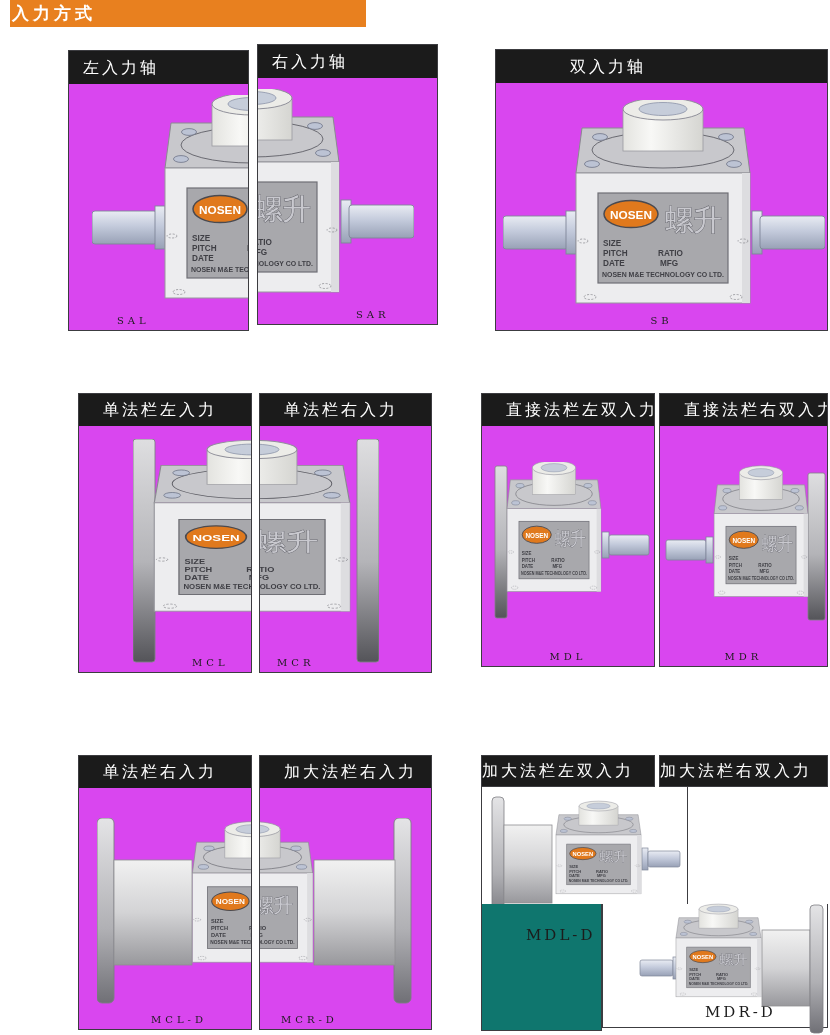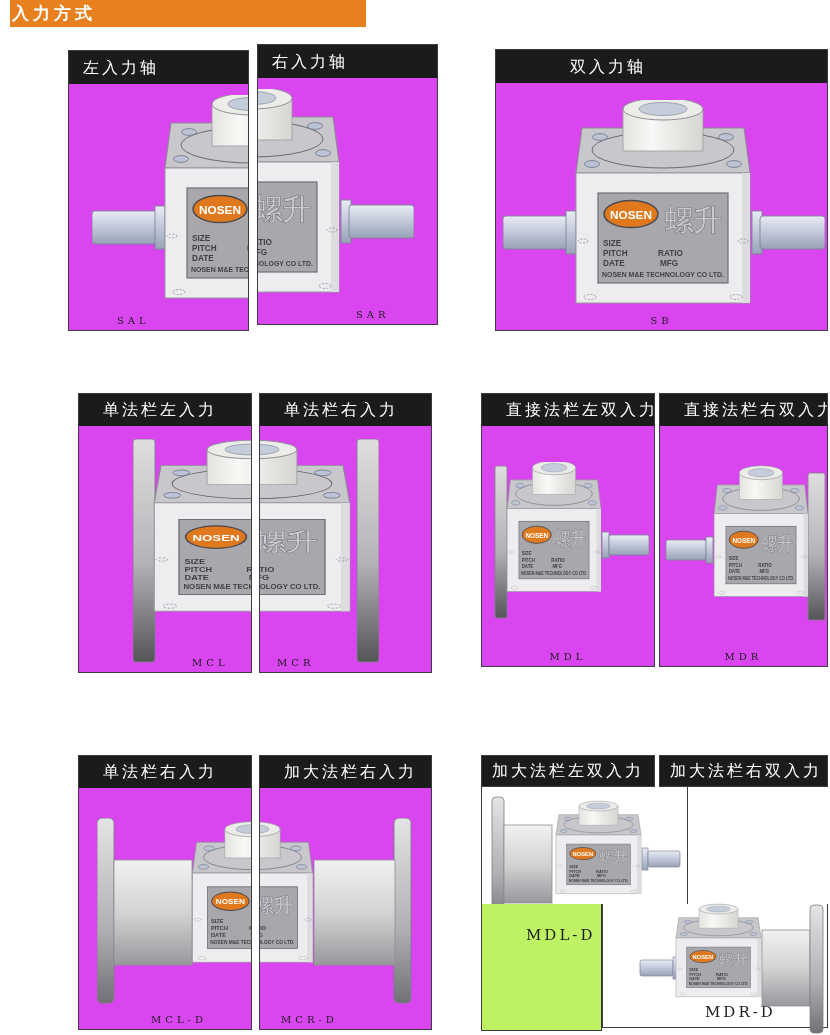--- a/index.html
+++ b/index.html
@@ -9,30 +9,30 @@
           color:#fff;font-family:"Liberation Serif",serif;font-weight:600;font-size:17px;
           letter-spacing:4px;line-height:27px;padding-left:2px;box-sizing:border-box;}
   .panel{position:absolute;background:#d946ef;border:1px solid #3c3c40;overflow:hidden;box-sizing:border-box;}
   .tbar{position:absolute;top:0;left:0;right:0;height:32px;background:#1b1b1b;color:#fff;
         font-family:"Liberation Serif",serif;font-size:16px;letter-spacing:3px;
         line-height:32px;padding-left:24px;box-sizing:border-box;white-space:nowrap;}
   .tbar.h33{height:33px;line-height:33px;padding-left:14px;}
   .tbar.sb{padding-left:74px;}
   .bar-only{position:absolute;background:#1b1b1b;color:#fff;border:1px solid #3c3c40;
         font-family:"Liberation Serif",serif;font-size:16px;letter-spacing:3px;
-        line-height:30px;padding-left:10px;box-sizing:border-box;white-space:nowrap;}
+        line-height:30px;box-sizing:border-box;white-space:nowrap;}
   .model{position:absolute;bottom:4px;color:#1c1c1c;font-family:"DejaVu Serif",serif;
          font-size:10px;letter-spacing:4px;white-space:nowrap;}
   .model.ctr{left:50%;transform:translateX(-50%);}
   .dev{position:absolute;}
   
   .lpA{position:absolute;left:481px;top:787px;width:207px;height:117px;box-sizing:border-box;
        border-left:1px solid #3c3c40;border-right:1px solid #3c3c40;background:#fff;overflow:visible;}
   .lpB{position:absolute;left:481px;top:904px;width:121px;height:127px;box-sizing:border-box;
-       border-left:1px solid #3c3c40;border-right:1px solid #3c3c40;border-bottom:1px solid #3c3c40;background:#bef264;}
+       border-left:1px solid #3c3c40;border-right:1px solid #3c3c40;border-bottom:1px solid #3c3c40;background:#0f766e;}
   .lpC{position:absolute;left:602px;top:904px;width:87px;height:1px;background:#3c3c40;}
   .rbox{position:absolute;left:602px;top:904px;width:226px;height:124px;box-sizing:border-box;
         border-left:1px solid #3c3c40;border-right:1px solid #3c3c40;border-bottom:1px solid #3c3c40;background:#fff;}
   .mlabel{position:absolute;color:#1c1c1c;font-family:"DejaVu Serif",serif;font-size:15px;
           letter-spacing:3px;white-space:nowrap;}
   svg text{font-family:"Liberation Sans",sans-serif;}
 </style>
 </head>
 <body>
 

